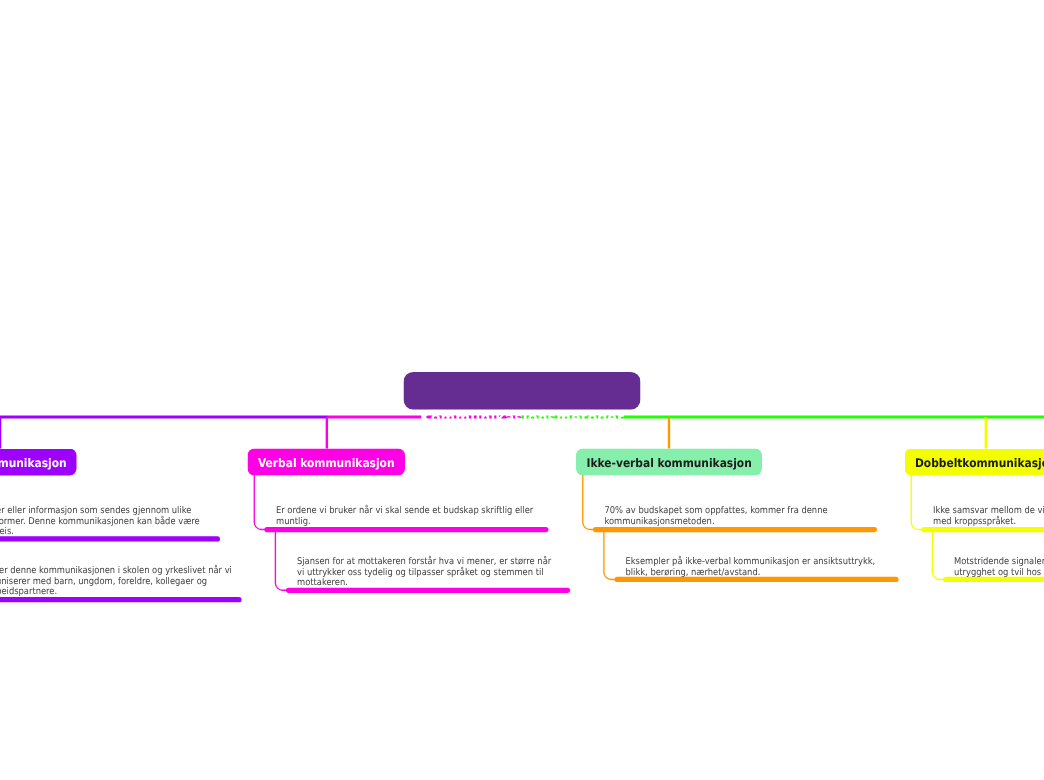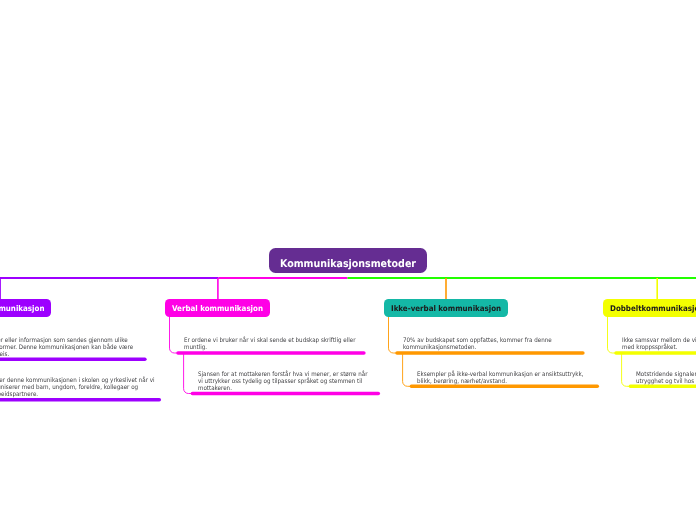--- a/index.html
+++ b/index.html
@@ -9,21 +9,21 @@
        -webkit-font-smoothing:antialiased;text-rendering:geometricPrecision;}
   #canvas{position:relative;width:696px;height:520px;overflow:hidden;background:#ffffff;}
   #links{position:absolute;left:0;top:0;width:696px;height:520px;}
 
   .node{position:absolute;will-change:transform;display:flex;align-items:center;justify-content:center;
         box-sizing:border-box;white-space:nowrap;}
   .node > span{font-weight:bold;white-space:nowrap;display:block;opacity:0.999;
                font-family:"DejaVu Sans Condensed","DejaVu Sans",sans-serif;}
 
   #root{left:269px;top:248.2px;width:158px;height:24.6px;border-radius:6.5px;}
-  #root > span{font-size:10.55px;position:relative;top:4px;}
+  #root > span{font-size:10.55px;position:relative;top:19px;}
 
   .l1{top:298.9px;height:17.6px;border-radius:4.6px;padding:0 7px;}
   .l1 > span{font-size:7.9px;position:relative;top:0.8px;}
 
   .leaf{position:absolute;will-change:transform;}
   .leaf p{margin:0;font-size:6.2px;line-height:7.2px;font-weight:normal;opacity:0.999;
           font-family:"DejaVu Sans Condensed","DejaVu Sans",sans-serif;}
 
   
   #b1{left:-53.9px;}
@@ -96,21 +96,21 @@
   <div class="node l1" id="b2" style="background-color: rgb(255, 0, 230); justify-content: center;">
     <span style="color: rgb(255, 255, 255);">Verbal kommunikasjon</span>
   </div>
   <div class="leaf" id="b2c0">
     <p style="color: rgb(63, 63, 66);">Er ordene vi bruker når vi skal sende et budskap skriftlig eller muntlig.</p>
   </div>
   <div class="leaf" id="b2c1">
     <p style="color: rgb(63, 63, 66);">Sjansen for at mottakeren forstår hva vi mener, er større når vi uttrykker oss tydelig og tilpasser språket og stemmen til mottakeren.</p>
   </div>
 
-  <div class="node l1" id="b3" style="background-color: #14b8a6;">
+  <div class="node l1" id="b3" style="background-color: #86efac;">
     <span style="color: rgb(28, 28, 28);">Ikke-verbal kommunikasjon</span>
   </div>
   <div class="leaf" id="b3c0">
     <p style="color: rgb(63, 63, 66);">70% av budskapet som oppfattes, kommer fra denne kommunikasjonsmetoden.</p>
   </div>
   <div class="leaf" id="b3c1">
     <p style="color: rgb(63, 63, 66);">Eksempler på ikke-verbal kommunikasjon er ansiktsuttrykk, blikk, berøring, nærhet/avstand.</p>
   </div>
 
   <div class="node l1" id="b4" style="background-color: rgb(243, 255, 0);">

